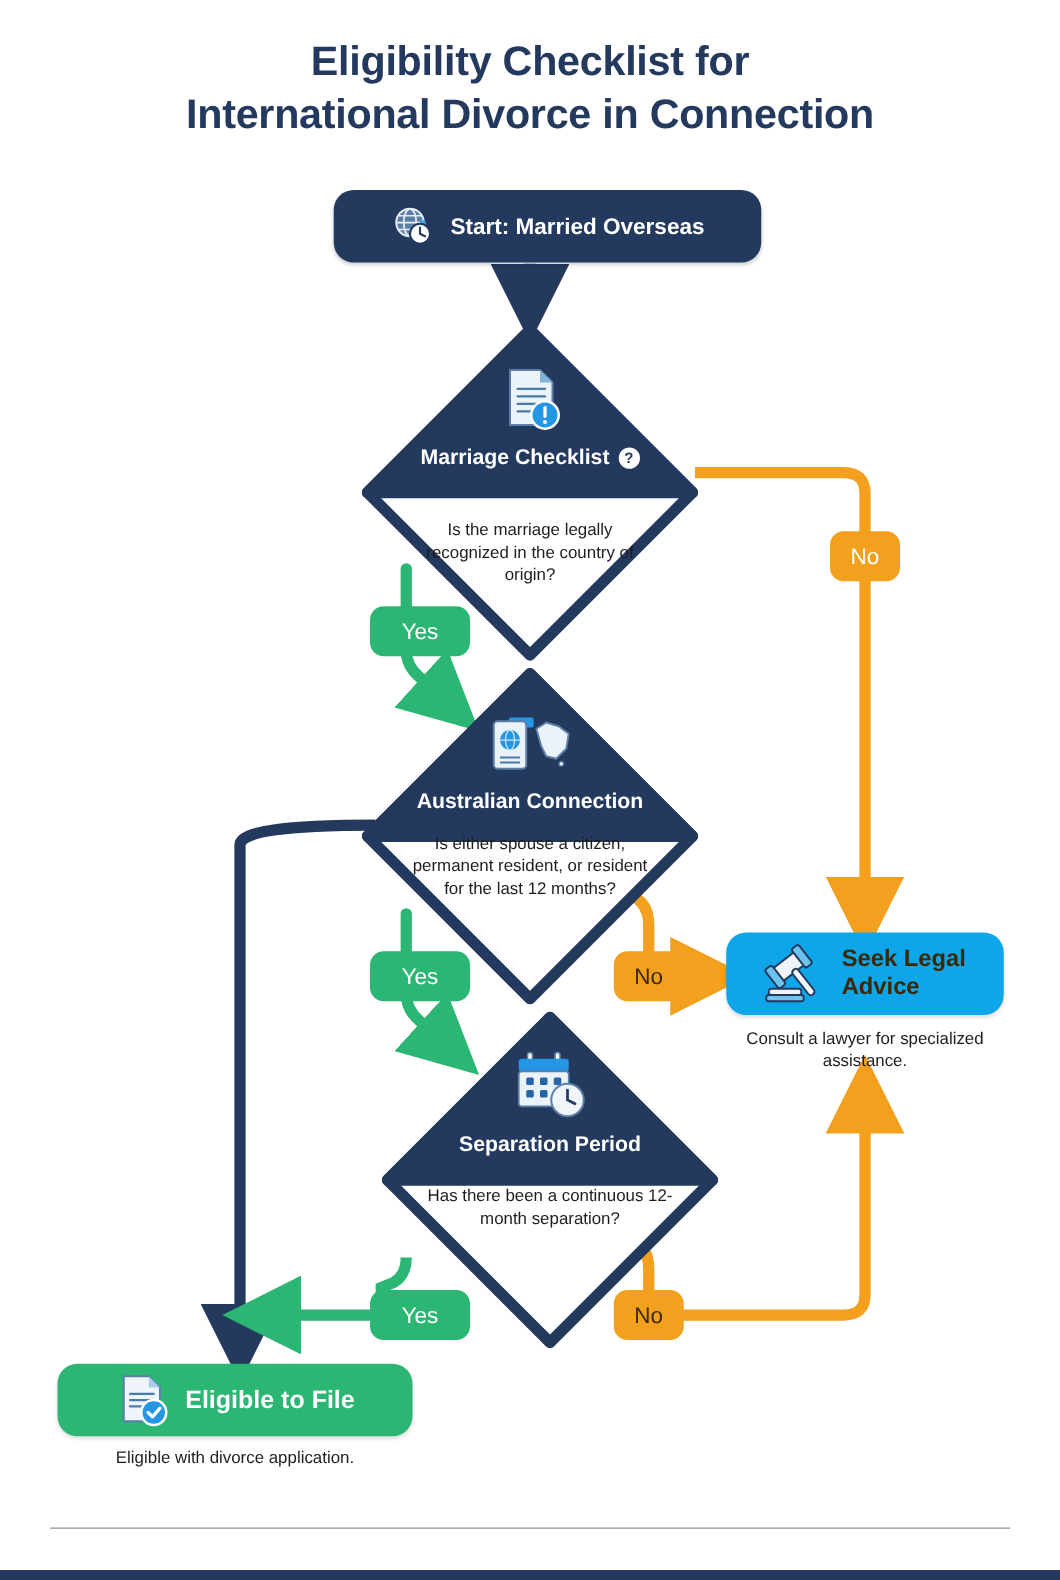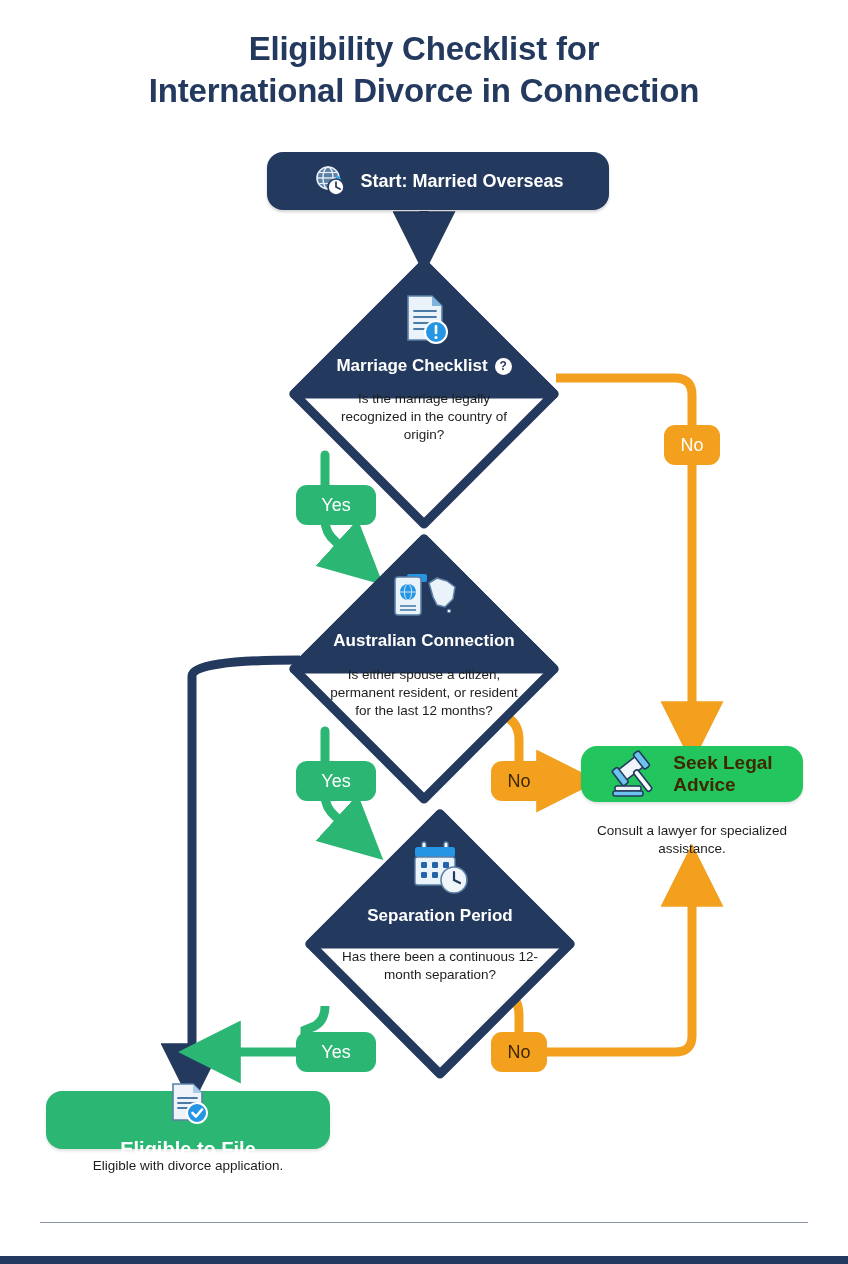--- a/index.html
+++ b/index.html
@@ -35,32 +35,31 @@
     gap:12px;border-radius:16px;
   }
   .pill-start{
     left:253px;top:152px;width:342px;height:58px;
     background:#23395e;color:#ffffff;
     font-size:18px;font-weight:bold;
     box-shadow:0 2px 3px rgba(0,0,0,.18);
     margin-left:14px;
   }
   .pill-advice{
-    left:581px;top:746px;width:222px;height:56px;
-    background:#22c55e;color:#3d2800;
+    left:581px;top:746px;width:222px;height:66px;
+    background:#0ea5e9;color:#3d2800;
     font-size:19px;font-weight:bold;
     line-height:1.18;text-align:left;
     box-shadow:0 2px 3px rgba(0,0,0,.12);
   }
   .pill-eligible{
     left:46px;top:1091px;width:284px;height:58px;
     background:#2BB673;color:#ffffff;
     font-size:20px;font-weight:bold;
     box-shadow:0 2px 3px rgba(0,0,0,.12);
-    flex-direction:column;
   }
 
   .caption{
     position:absolute;text-align:center;
     color:#1d1d1d;font-size:13.5px;line-height:1.35;
   }
   .cap-advice{left:576px;top:822px;width:232px;}
   .cap-eligible{left:38px;top:1157px;width:300px;}
 
   
@@ -195,21 +194,21 @@
         </g>
         <circle cx="38" cy="40" r="11" fill="#2596e3" stroke="#ffffff" stroke-width="2"></circle>
         <line x1="38" y1="34" x2="38" y2="41" stroke="#ffffff" stroke-width="2.6" stroke-linecap="round"></line>
         <circle cx="38" cy="45.5" r="1.6" fill="#ffffff"></circle>
       </svg>
     </div>
     <div class="dia-title" style="top:98px;">
       <span>Marriage Checklist</span>
       <span class="qmark">?</span>
     </div>
-    <div class="dia-q" style="top:132px;">Is the marriage legally recognized in the country of origin?</div>
+    <div class="dia-q" style="top:157px;">Is the marriage legally recognized in the country of origin?</div>
   </div>
 
   <div class="diamond" id="d2">
     <svg class="dia-shape" viewBox="0 0 272 272">
       <path d="M136,6 L266,136 L136,266 L6,136 Z" fill="#ffffff" stroke="#23395e" stroke-width="9" stroke-linejoin="round"></path>
       <path d="M136,6 L266,136 L6,136 Z" fill="#23395e" stroke="#23395e" stroke-width="9" stroke-linejoin="round"></path>
     </svg>
     <div class="dia-icon" style="top:34px;">
       <svg width="74" height="58" viewBox="0 0 74 58">
         <rect x="20" y="7" width="20" height="8" rx="2" fill="#2596e3"></rect>

